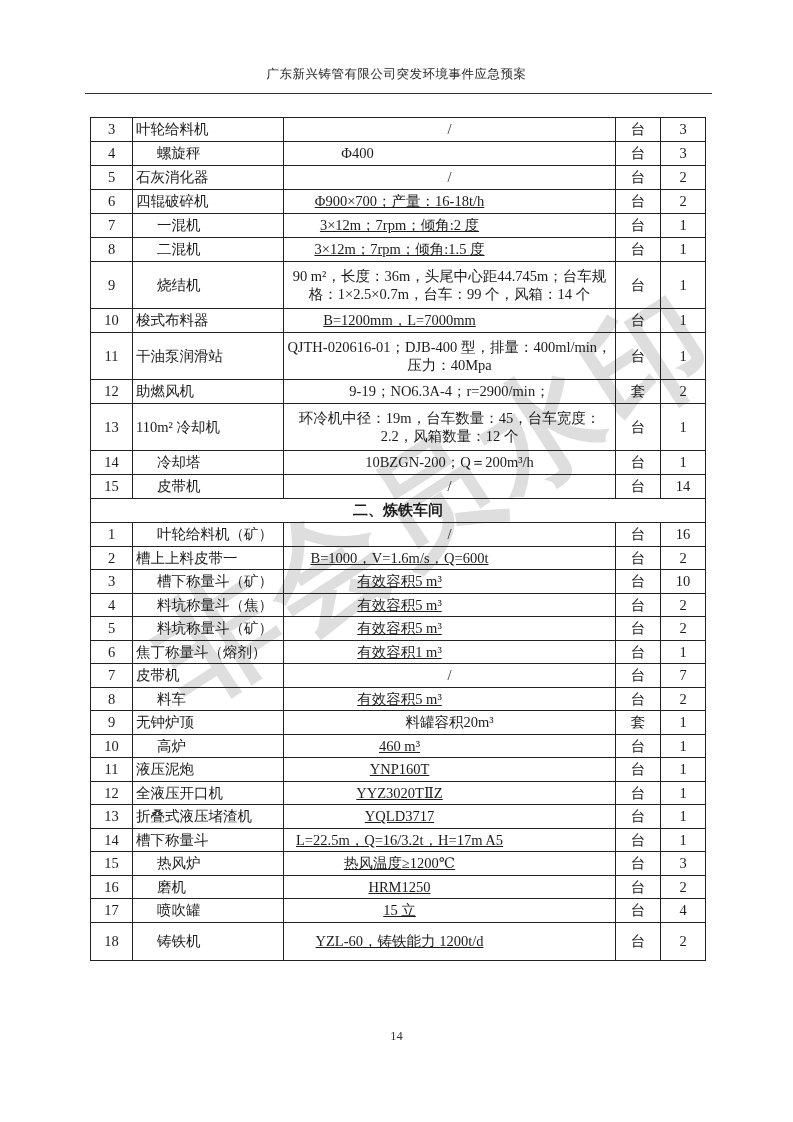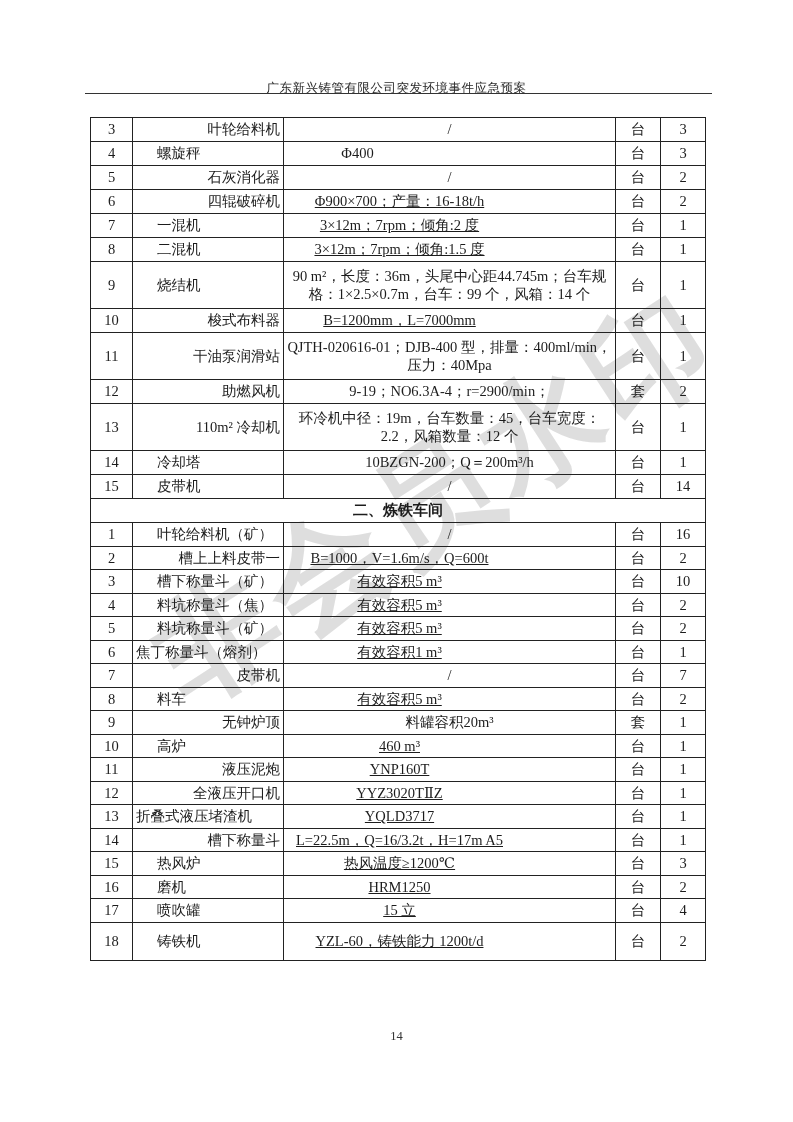--- a/index.html
+++ b/index.html
@@ -21,21 +21,21 @@
     letter-spacing:8px;
     color:#bfbfbf;
     opacity:0.5;
     transform:rotate(-33deg);
     transform-origin:0 50%;
     white-space:nowrap;
     z-index:1;
     user-select:none;
   }
   .doc-header{
-    position:absolute;left:0;top:80px;width:793px;
+    position:absolute;left:0;top:66px;width:793px;
     text-align:center;
     font-size:12.5px;
     letter-spacing:0.5px;
     color:#2a2a2a;
     z-index:2;
   }
   .header-rule{
     position:absolute;left:85px;top:93px;width:627px;height:0;
     border-top:1.4px solid #333;
     z-index:2;
@@ -51,21 +51,21 @@
   }
   table.doc-table td{
     border:1px solid #222;
     font-size:14.5px;
     line-height:1.25;
     padding:1px 3px;
     vertical-align:middle;
     overflow:hidden;
   }
   td.c-no{ text-align:center;font-size:14px; }
-  td.c-name{ text-align:right; }
+  td.c-name{ text-align:left; }
   td.c-name.na-l{ text-align:left;padding-left:24px; }
   td.c-name.na-l2{ text-align:left;}
   td.c-spec{ text-align:center; }
   td.c-spec .sv{ display:inline-block; }
   td.c-spec.sa-cl .sv{ transform:translateX(-50px); white-space:nowrap;text-decoration:underline; }
   td.c-spec.sa-cl2 .sv{ transform:translateX(-92px); white-space:nowrap; }
   td.c-unit,td.c-qty{ text-align:center;font-size:14px; }
   tr.section-row td{
     text-align:center;
     font-weight:bold;

